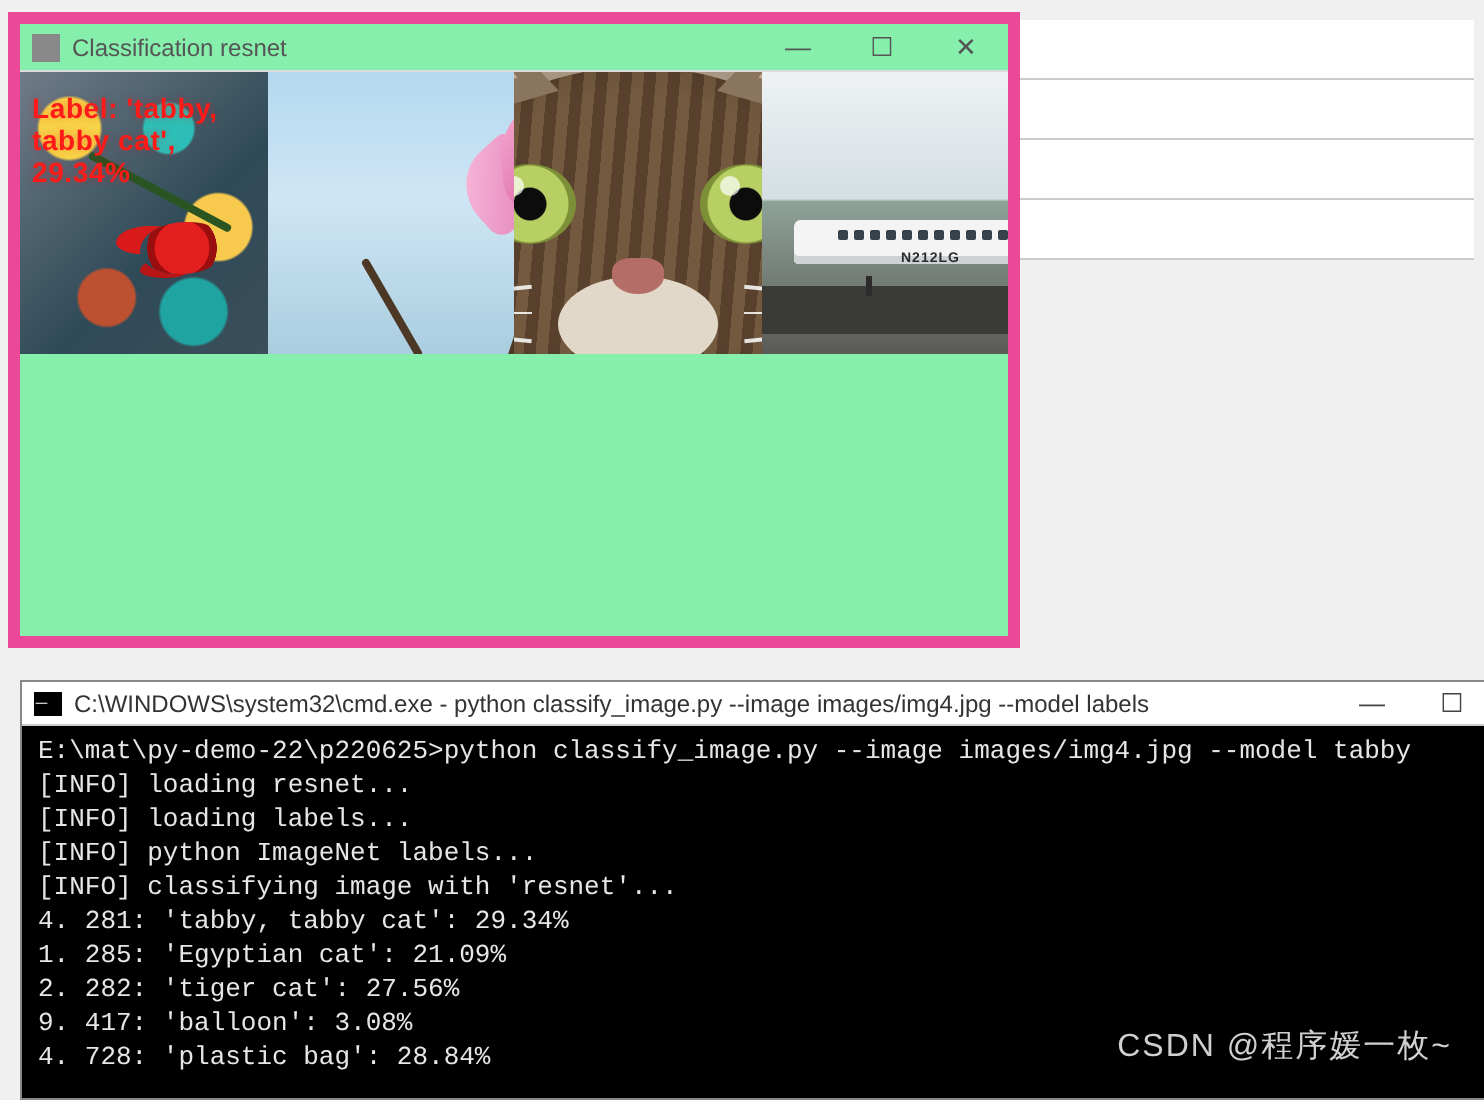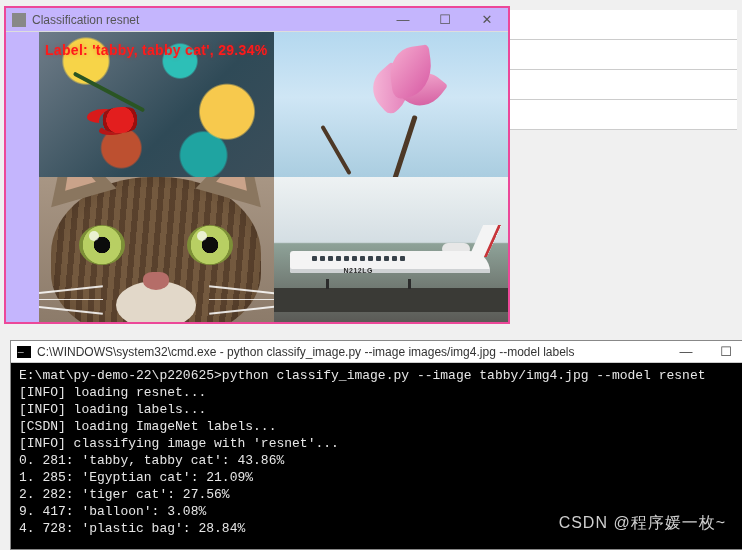--- a/index.html
+++ b/index.html
@@ -11,43 +11,42 @@
     overflow: hidden;
   }
   .bg-rows {
     position: absolute; left: 502px; top: 10px; right: 5px;
   }
   .bg-row { height: 30px; border-bottom: 1px solid #ccc; background: #fff; }
 
   .img-window {
     position: absolute; left: 4px; top: 6px;
     width: 506px; height: 318px;
-    background: #c4b5fd;
-    border: 2px solid #ec4899;
+    background: #86efac;
+    border: 6px solid #ec4899;
     display: flex; flex-direction: column;
   }
   .titlebar {
     height: 24px; display: flex; align-items: center;
     padding-left: 6px;
     font-size: 12px; color: #555;
     border-bottom: 1px solid #ddd;
   }
   .titlebar .icon { width: 14px; height: 14px; margin-right: 6px; background: #888; }
   .titlebar .title { flex: 1; }
   .win-btns { display: flex; }
   .win-btn {
     width: 42px; height: 24px;
     display: flex; align-items: center; justify-content: center;
     color: #555; font-size: 13px;
   }
   .grid {
     flex: 1; display: grid;
-    grid-template-columns: 1fr 1fr;
+    grid-template-columns: 1fr 1fr 1fr 1fr;
     grid-template-rows: 1fr 1fr;
-    padding-left: 33px;
   }
   .cell { position: relative; overflow: hidden; }
   .cell-a {
     background:
       radial-gradient(circle at 20% 20%, #f7d448 0 10%, transparent 11%),
       radial-gradient(circle at 60% 20%, #2dbfb7 0 9%, transparent 10%),
       radial-gradient(circle at 80% 55%, #f7c94d 0 13%, transparent 14%),
       radial-gradient(circle at 70% 85%, #1fa4a1 0 11%, transparent 12%),
       radial-gradient(circle at 35% 80%, #bd5030 0 10%, transparent 11%),
       linear-gradient(135deg, #6f7c88 0%, #2f4a57 60%, #3b4e5a 100%);
@@ -290,25 +289,25 @@
   </div>
 </div>
 
 <div class="cmd-window">
   <div class="cmd-title">
     <div class="icon"></div>
     <div class="ttext">C:\WINDOWS\system32\cmd.exe - python  classify_image.py --image images/img4.jpg --model labels</div>
     <div class="tbtn">—</div>
     <div class="tbtn">☐</div>
   </div>
-  <div class="cmd-body"><span>E:\mat\py-demo-22\p220625&gt;</span><span>python classify_image.py --image tabby/img4.jpg --model resnet</span>
+  <div class="cmd-body"><span>E:\mat\py-demo-22\p220625&gt;</span><span>python classify_image.py --image images/img4.jpg --model tabby</span>
 <span>[INFO] loading resnet...</span>
 <span>[INFO] loading labels...</span>
-<span>[CSDN] loading ImageNet labels...</span>
+<span>[INFO] python ImageNet labels...</span>
 <span>[INFO] classifying image with 'resnet'...</span>
-<span>0. 281: 'tabby, tabby cat': 43.86%</span>
+<span>4. 281: 'tabby, tabby cat': 29.34%</span>
 <span>1. 285: 'Egyptian cat': 21.09%</span>
 <span>2. 282: 'tiger cat': 27.56%</span>
 <span>9. 417: 'balloon': 3.08%</span>
 <span>4. 728: 'plastic bag': 28.84%</span></div>
 </div>
 
 <div class="watermark">CSDN @程序媛一枚~</div>
 
 </body></html>

